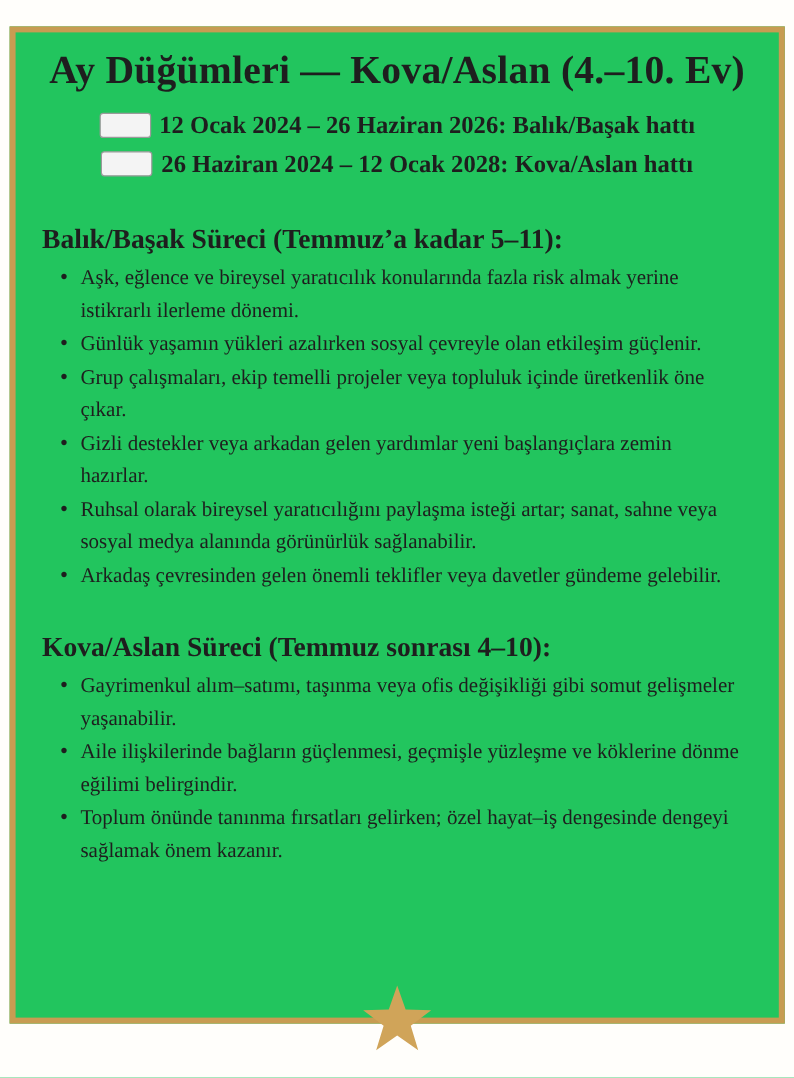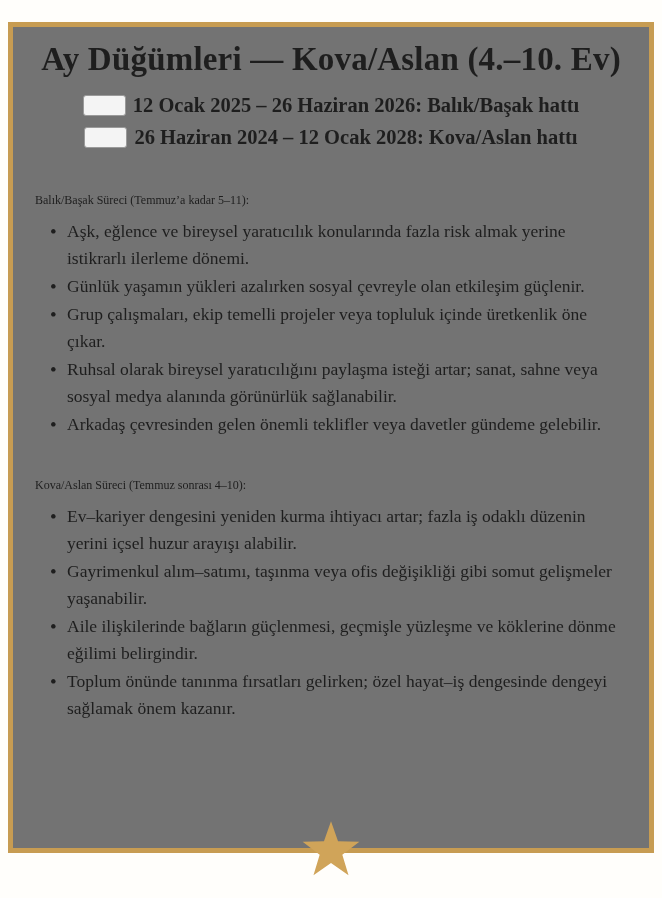--- a/index.html
+++ b/index.html
@@ -14,21 +14,21 @@
   body{
     width:662px;height:898px;position:relative;
     background:var(--page-bg);
     font-family:"Liberation Serif","DejaVu Serif",serif;
     color:var(--text);
     overflow:hidden;
   }
   .frame{
     position:absolute;left:8px;top:22px;width:646px;height:831px;
     border:5px solid var(--gold);
-    background:#737373;
+    background:#22c55e;
   }
   .title{
     margin:14px 10px 0 10px;
     text-align:center;
     font-size:33px;
     font-weight:bold;
     letter-spacing:0.2px;
     line-height:1.15;
   }
   .dates{
@@ -63,22 +63,22 @@
   .cal-day{
     display:block;
     font-family:"Liberation Sans",sans-serif;
     font-size:9.5px;font-weight:bold;color:#444;
     line-height:11px;
   }
   .sections{
     padding:0 22px;
   }
   .section-heading{
-    font-size:12px;
-    font-weight:normal;
+    font-size:23px;
+    font-weight:bold;
     margin:36px 0 7px 0;
     line-height:22px;
   }
   ul.bullets{
     margin:6px;padding:0;list-style:none;
   }
   ul.bullets li{
     position:relative;
     margin:0 0 1px 9px;
     padding:0 4px 0 17px;
@@ -101,53 +101,53 @@
 <body>
 
 <div class="frame">
   <h1 class="title">Ay Düğümleri — Kova/Aslan (4.–10. Ev)</h1>
 
   <div class="dates">
   <div class="date-row">
     <span class="cal">
       <span class="cal-top"></span>
       <span class="cal-day">17</span>
-    </span><span>12 Ocak 2025 – 26 Haziran 2026: Balık/Başak hattı</span>
+    </span><span>12 Ocak 2024 – 26 Haziran 2026: Balık/Başak hattı</span>
   </div>
 
   <div class="date-row">
     <span class="cal">
       <span class="cal-top"></span>
       <span class="cal-day">17</span>
     </span><span>26 Haziran 2024 – 12 Ocak 2028: Kova/Aslan hattı</span>
   </div>
 </div>
 
   <div class="sections">
   <section>
     <h2 class="section-heading">Balık/Başak Süreci (Temmuz’a kadar 5–11):</h2>
     <ul class="bullets">
   <li><span>Aşk, eğlence ve bireysel yaratıcılık konularında fazla risk almak yerine istikrarlı ilerleme dönemi.</span></li>
 
   <li><span>Günlük yaşamın yükleri azalırken sosyal çevreyle olan etkileşim güçlenir.</span></li>
 
   <li><span>Grup çalışmaları, ekip temelli projeler veya topluluk içinde üretkenlik öne çıkar.</span></li>
 
+  <li><span>Gizli destekler veya arkadan gelen yardımlar yeni başlangıçlara zemin hazırlar.</span></li>
 
   <li><span>Ruhsal olarak bireysel yaratıcılığını paylaşma isteği artar; sanat, sahne veya sosyal medya alanında görünürlük sağlanabilir.</span></li>
 
   <li><span>Arkadaş çevresinden gelen önemli teklifler veya davetler gündeme gelebilir.</span></li>
 </ul>
   </section>
 
   <section>
     <h2 class="section-heading">Kova/Aslan Süreci (Temmuz sonrası 4–10):</h2>
     <ul class="bullets">
 
-  <li><span>Ev–kariyer dengesini yeniden kurma ihtiyacı artar; fazla iş odaklı düzenin yerini içsel huzur arayışı alabilir.</span></li>
 
   <li><span>Gayrimenkul alım–satımı, taşınma veya ofis değişikliği gibi somut gelişmeler yaşanabilir.</span></li>
 
   <li><span>Aile ilişkilerinde bağların güçlenmesi, geçmişle yüzleşme ve köklerine dönme eğilimi belirgindir.</span></li>
 
 
   <li><span>Toplum önünde tanınma fırsatları gelirken; özel hayat–iş dengesinde dengeyi sağlamak önem kazanır.</span></li>
 </ul>
   </section>
 </div>

